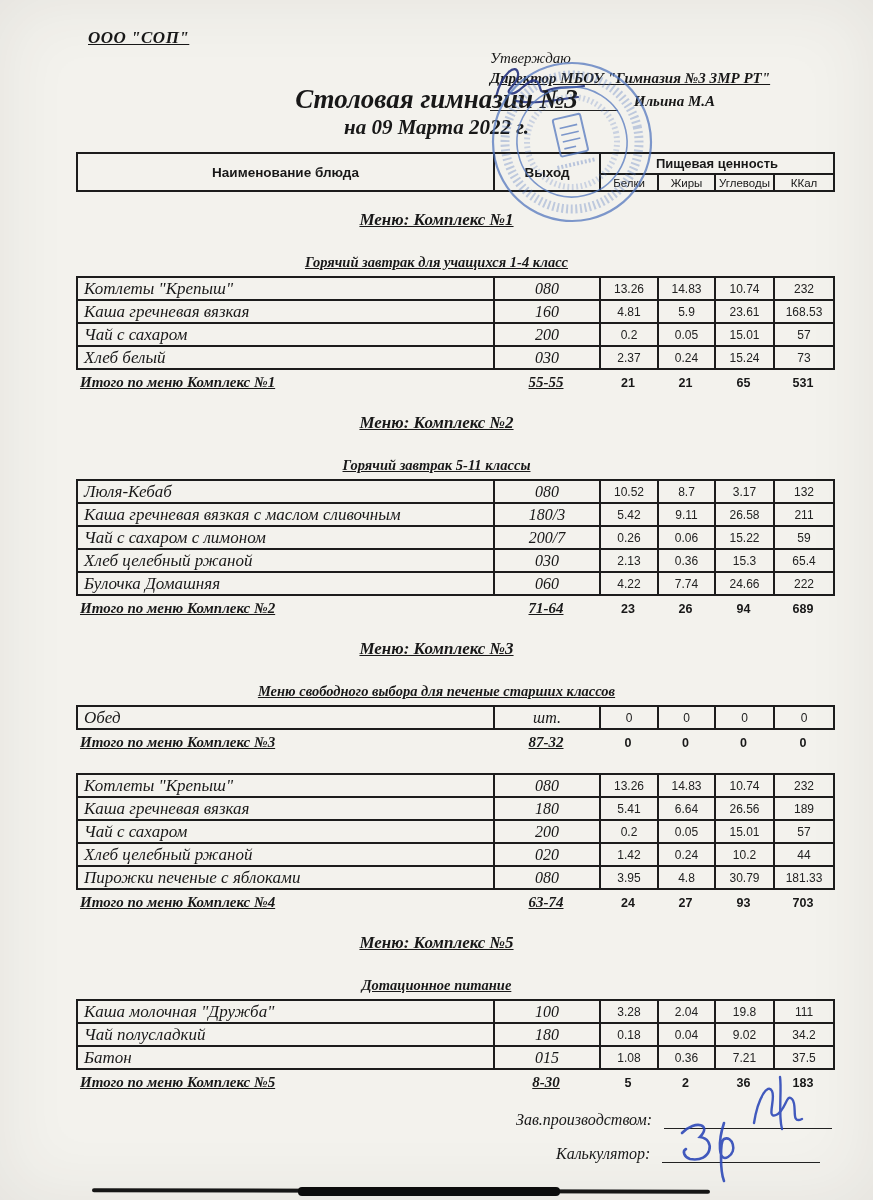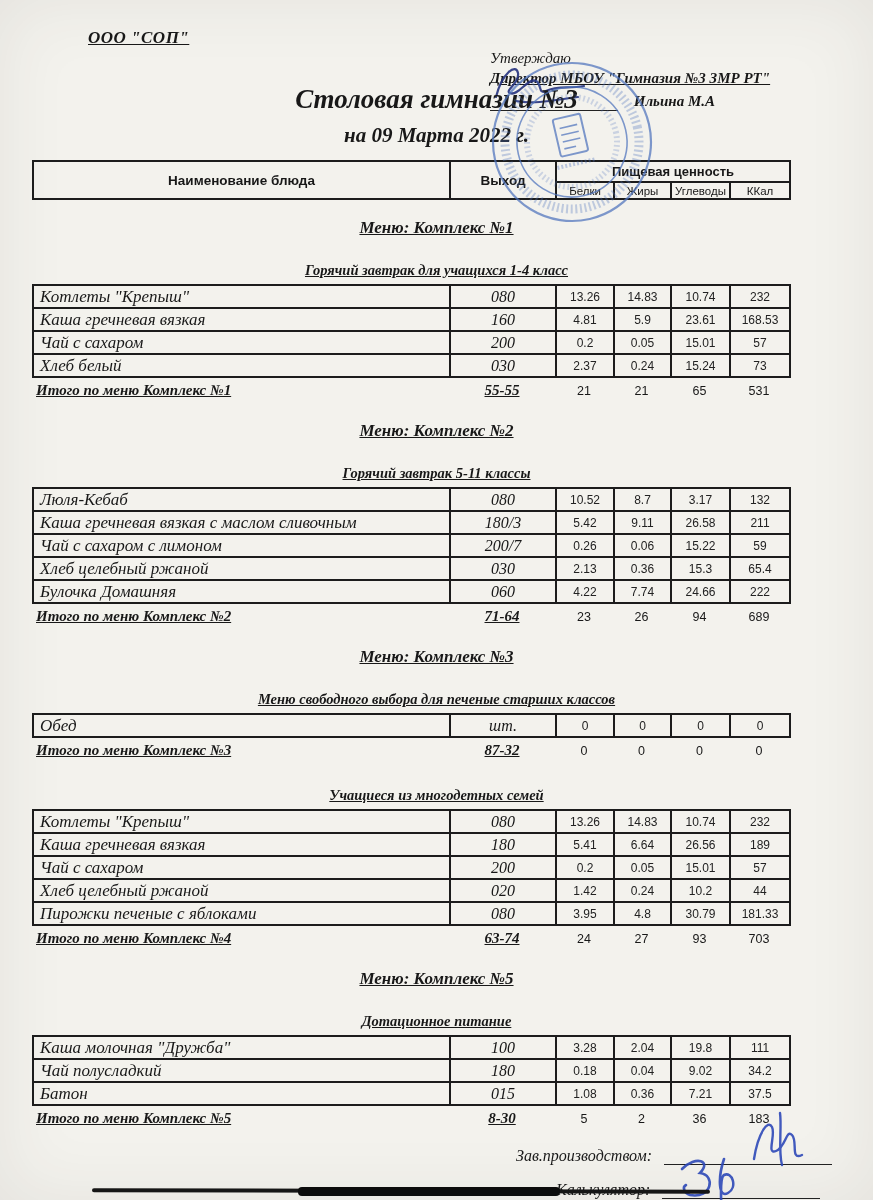--- a/index.html
+++ b/index.html
@@ -23,45 +23,45 @@
   .appr-l2 { font-weight:bold; text-decoration:underline; }
   .appr-l3 { position:relative; height:24px; margin-top:2px; }
   .appr-underline { display:inline-block; width:128px; height:18px; border-bottom:1.5px solid #222; vertical-align:bottom; }
   .appr-name { font-weight:bold; font-style:italic; margin-left:12px; }
   .sig-director-wrap { position:absolute; left:-4px; top:-34px; width:120px; height:52px; pointer-events:none; }
 
   
   .title-block { position:relative; text-align:center; margin-top:2px; }
   .doc-title { font-size:40px; font-weight:bold; font-style:italic; letter-spacing:6px; }
   .doc-subtitle { font-size:27px; font-weight:bold; font-style:italic; margin-top:4px; }
-  .doc-date { font-size:21px; font-weight:bold; font-style:italic; margin-top:8px; }
+  .doc-date { font-size:21px; font-weight:bold; font-style:italic; margin-top:0; }
   .stamp { position:absolute; left:486px; top:-28px; width:172px; height:172px; opacity:.72; color:#4f74bd; transform:rotate(-13deg); }
 
   
-  .tbl, .total-table { table-layout:fixed; width:757px; margin-left:32px; border-collapse:collapse; }
+  .tbl, .total-table { table-layout:fixed; width:757px; margin-left:76px; border-collapse:collapse; }
   .tbl td { border:2px solid #1c1c1c; overflow:hidden; white-space:nowrap; }
   .head-table { margin-top:12px; }
   .head-table td { text-align:center; font-family:"Liberation Sans","DejaVu Sans",sans-serif; }
   .h-name, .h-out { font-weight:bold; font-size:13.5px; }
   .h-nut { font-weight:bold; font-size:13px; height:21px; }
   .h-sub { font-size:11.5px; height:17px; }
 
   .section { margin-top:18px; }
   .sec-title { text-align:center; font-size:17px; font-weight:bold; font-style:italic; text-decoration:underline; }
   .sec-subtitle { text-align:center; font-size:14.5px; font-weight:bold; font-style:italic; text-decoration:underline; margin-top:24px; }
   .menu-table { margin-top:5px; }
   .menu-table td { height:23px; }
   .c-name { font-style:italic; font-size:17px; padding-left:6px; }
   .c-out { font-style:italic; font-size:16px; text-align:center; }
   .c-num { font-family:"Liberation Sans","DejaVu Sans",sans-serif; font-size:12px; text-align:center; color:#222; }
 
   .total-table td { border:none; height:25px; vertical-align:middle; }
   .t-label { font-style:italic; font-weight:bold; font-size:15px; text-decoration:underline; padding-left:4px; white-space:nowrap; }
   .t-out { font-style:italic; font-weight:bold; font-size:15px; text-decoration:underline; text-align:center; }
-  .t-num { font-family:"Liberation Sans","DejaVu Sans",sans-serif; font-weight:normal; font-size:12.5px; text-align:center; }
+  .t-num { font-family:"Liberation Sans","DejaVu Sans",sans-serif; font-weight:bold; font-size:12.5px; text-align:center; }
 
   
   .footer { margin-top:16px; font-style:italic; font-size:16px; }
   .f-line { position:relative; white-space:nowrap; }
   .f-line-1 { margin-left:516px; }
   .f-line-2 { margin-left:556px; margin-top:16px; }
   .f-underline { display:inline-block; position:relative; height:14px; border-bottom:1.5px solid #222; vertical-align:bottom; margin-left:8px; }
   .f-underline-1 { width:168px; }
   .f-underline-2 { width:158px; }
   .sig-manager-wrap { position:absolute; right:18px; top:-42px; width:74px; height:58px; }
@@ -320,21 +320,20 @@
               <td class="t-out">87-32</td>
               <td class="t-num">0</td>
               <td class="t-num">0</td>
               <td class="t-num">0</td>
               <td class="t-num">0</td>
             </tr>
           </tbody>
         </table>
       </div>
       <div class="section">
-        <div class="sec-subtitle">Учащиеся из многодетных семей</div>
         <table class="tbl menu-table">
           <colgroup>
             <col style="width: 417px;">
             <col style="width: 106px;">
             <col style="width: 58px;">
             <col style="width: 57px;">
             <col style="width: 59px;">
             <col style="width: 60px;">
           </colgroup>
           <tbody>

